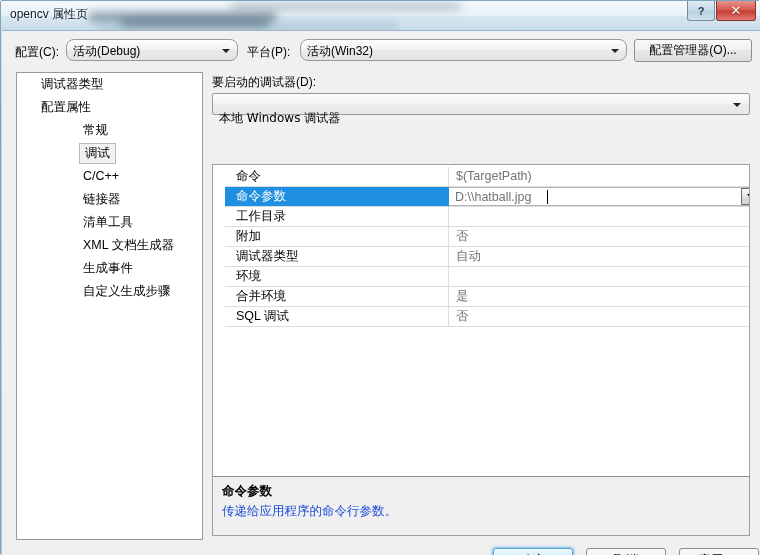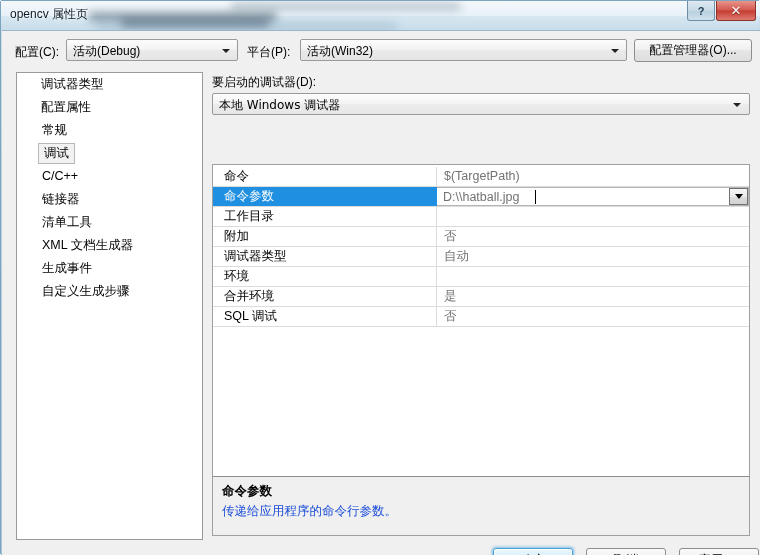--- a/index.html
+++ b/index.html
@@ -126,21 +126,21 @@
   }
   #label-config   { left: 13px; }
   #label-platform { left: 245px; }
 
   .combo {
     position: absolute;
     box-sizing: border-box;
     height: 22px;
     background: linear-gradient(to bottom, #fdfdfd 0%, #f2f2f2 48%, #eaeaea 52%, #e4e4e4 100%);
     border: 1px solid #9a9a9a;
-    border-radius: 2px;
+    border-radius: 8px;
   }
   .combo .cb-text {
     position: absolute;
     left: 6px;
     top: 3px;
     font-size: 12px;
     white-space: nowrap;
     overflow: hidden;
   }
   .combo .cb-arrow {
@@ -191,21 +191,21 @@
     line-height: 23px;
     font-size: 12.5px;
     white-space: nowrap;
     color: #000;
   }
   .tree-item .ti-label {
     display: inline-block;
     padding: 0 4px;
   }
   .lvl0 { padding-left: 20px; }
-  .lvl1 { padding-left: 21px; }
+  .lvl1 { padding-left: 62px; }
   .tree-item.selected .ti-label {
     background: #f2f2f2;
     border: 1px solid #b8b8b8;
     line-height: 17px;
     padding: 1px 5px;
   }
 
   
   #right-pane {
     position: absolute;
@@ -228,21 +228,21 @@
     top: 21px;
     width: 538px;
     height: 22px;
     box-sizing: border-box;
     background: linear-gradient(to bottom, #fdfdfd 0%, #f3f3f3 48%, #ececec 52%, #e6e6e6 100%);
     border: 1px solid #9a9a9a;
     border-radius: 2px;
   }
   #combo-debugger .cb-text {
     position: absolute;
-    left: 6px; top: 3px;
+    left: 6px; top: 16px;
     font-size: 12px;
     font-family: "DejaVu Sans", "Liberation Sans", sans-serif;
     white-space: nowrap;
   }
   #combo-debugger .cb-arrow {
     position: absolute;
     right: 8px; top: 9px;
     width: 0; height: 0;
     border-left: 4px solid transparent;
     border-right: 4px solid transparent;
@@ -256,21 +256,21 @@
     top: 92px;
     width: 538px;
     height: 313px;
     box-sizing: border-box;
     background: #ffffff;
     border: 1px solid #a0a0a0;
     overflow: hidden;
   }
   #grid-rows {
     position: absolute;
-    left: 0; top: 2px;
+    left: 12px; top: 2px;
     width: 100%;
   }
   .grid-row {
     position: relative;
     height: 19px;
     border-bottom: 1px solid #dcdcdc;
     display: flex;
   }
   .gr-name {
     box-sizing: border-box;

